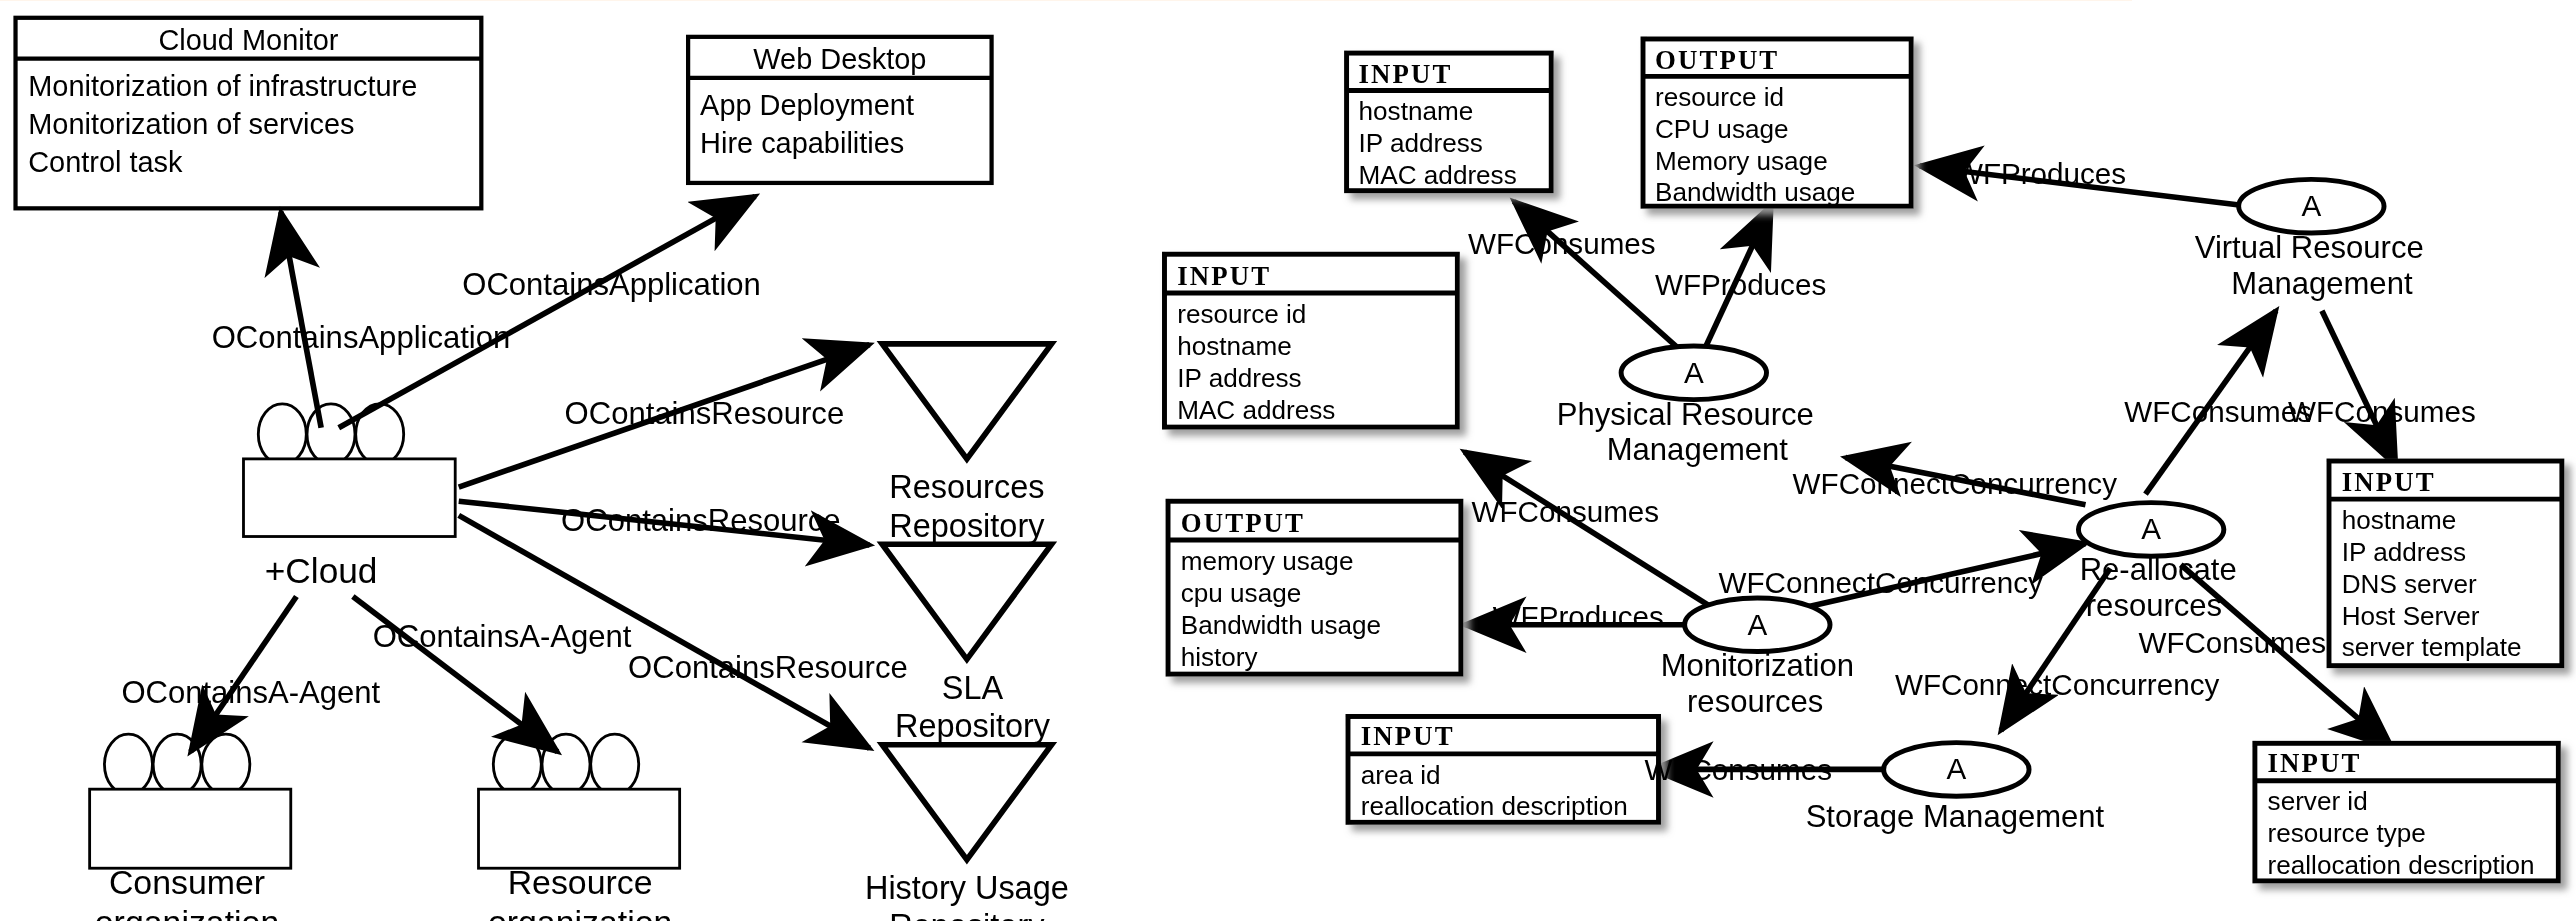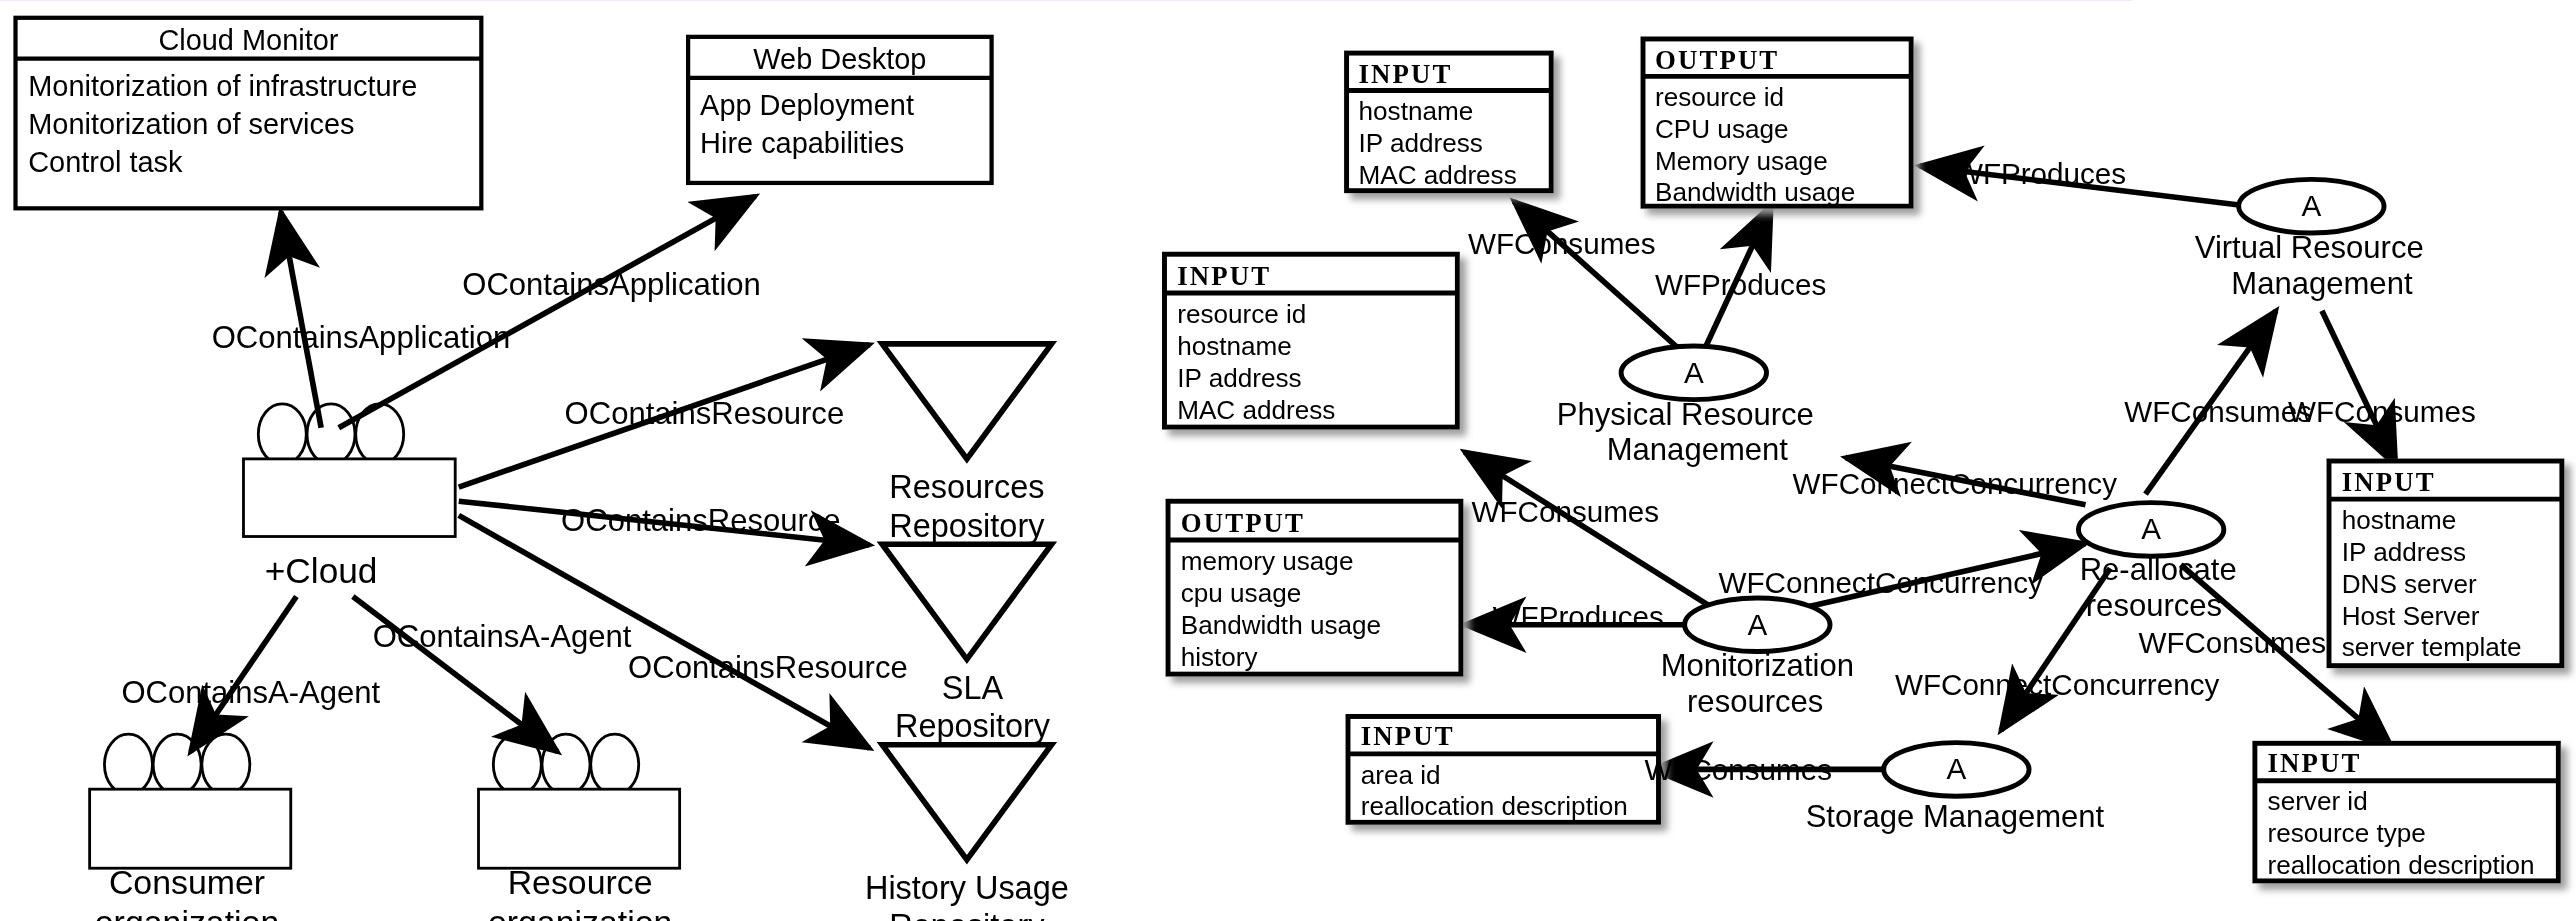--- a/index.html
+++ b/index.html
@@ -1,17 +1,17 @@
 <!DOCTYPE html>
 <html style="font-size:11.3px"><head>
 <meta charset="utf-8">
 <style>
   html,body{margin:0;padding:0;background:#ffffff;}
   body{width:2576px;height:922px;overflow:hidden;font-family:"Liberation Sans",sans-serif;}
-  #root{position:relative;width:2132px;height:922px;background:#d946ef;}
+  #root{position:relative;width:2132px;height:922px;background:#fdba74;}
   svg{display:block;}
   .ln{stroke:#000;fill:none;}
   .box{fill:#fff;stroke:#000;}
   .txt{font-family:"Liberation Sans",sans-serif;fill:#000;}
   .serif{font-family:"Liberation Serif",serif;fill:#000;}
 </style>
 </head>
 <body>
 
 <div id="root">

